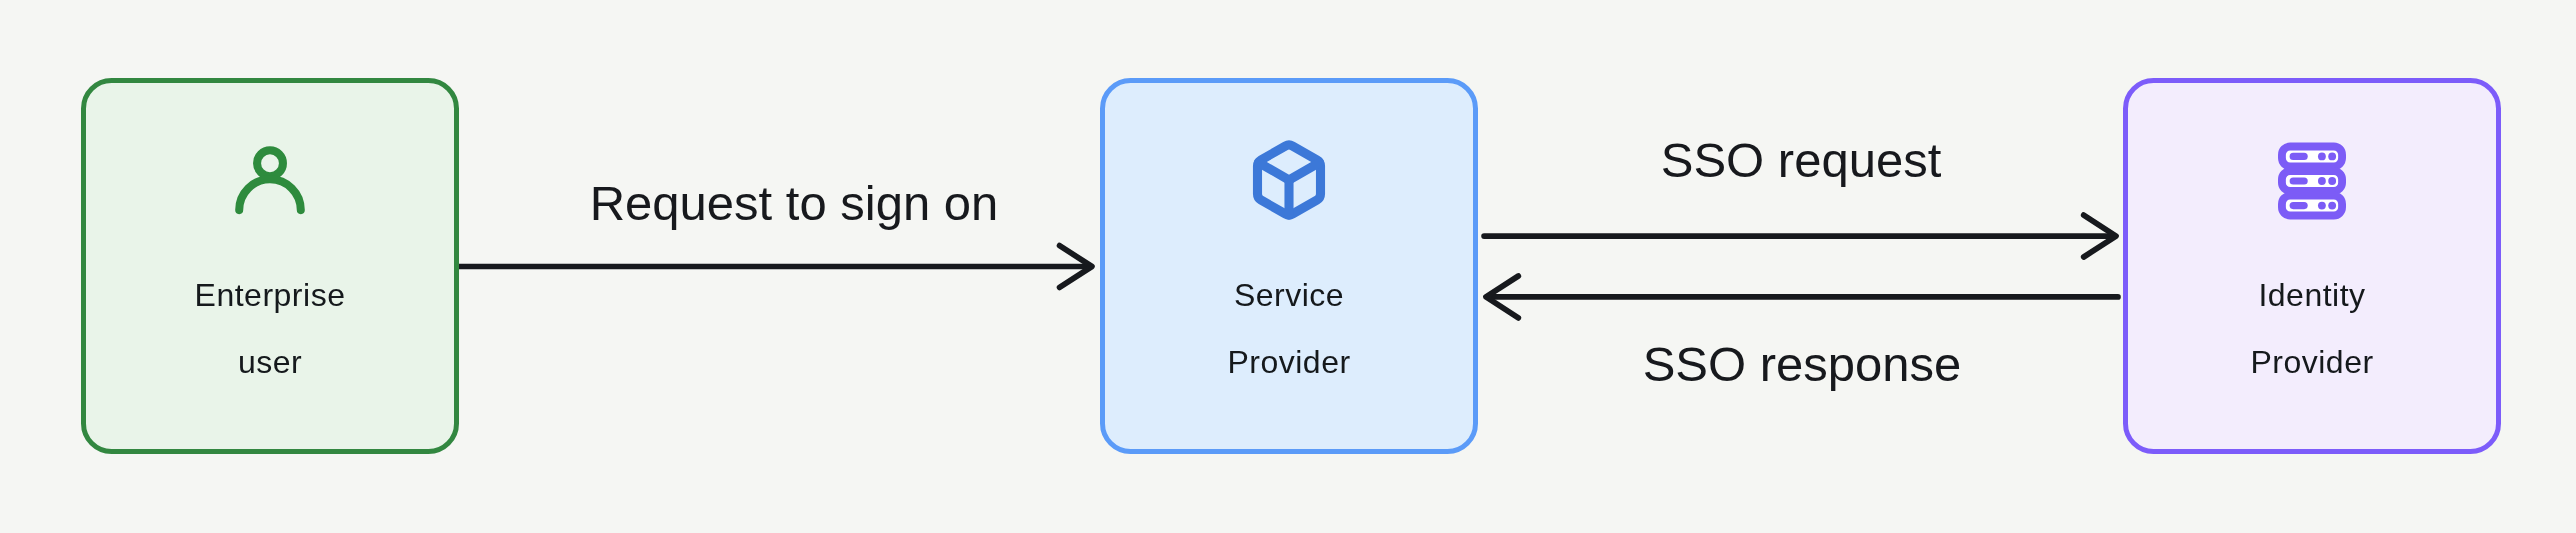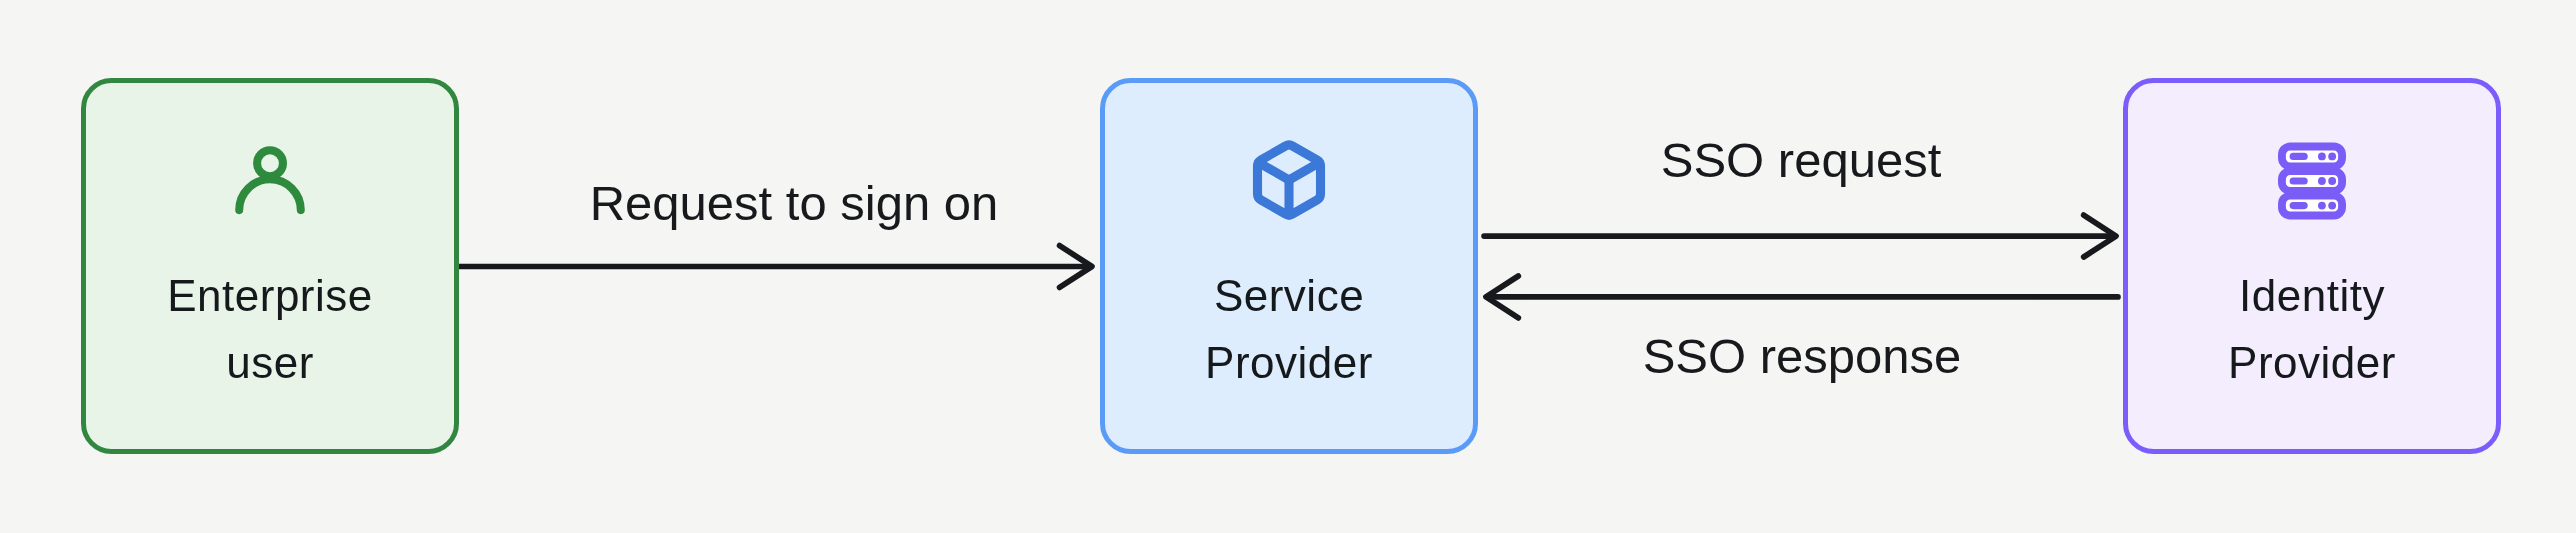--- a/index.html
+++ b/index.html
@@ -37,21 +37,21 @@
   }
   .icon-stroke { stroke: var(--icon, #333); fill: none; }
   .icon-fillwhite { fill: #ffffff; stroke: var(--icon, #333); }
   .icon-fill { fill: var(--icon, #333); stroke: none; }
   .node-label {
     position: absolute;
     top: 179px;
     left: 0;
     width: 100%;
     text-align: center;
-    font-size: 44px;
+    font-size: 32px;
     line-height: 67px;
     font-weight: 500;
     color: #15191c;
     letter-spacing: 0.5px;
   }
   
   #arrows-layer {
     position: absolute;
     top: 0;
     left: 0;
@@ -142,16 +142,16 @@
     <div class="node-label">
       <span>Identity</span><br>
       <span>Provider</span>
     </div>
   </div>
 
   <div class="edge-label" style="left:774px; top:203px;margin-left:20px;">Request to sign on</div>
 
   <div class="edge-label" style="left:1801px; top:160px;">SSO request</div>
 
-  <div class="edge-label" style="left:1802px; top:356px;">SSO response</div>
+  <div class="edge-label" style="left:1802px; top:364px;">SSO response</div>
 
 </div>
 
 
 </body></html>

